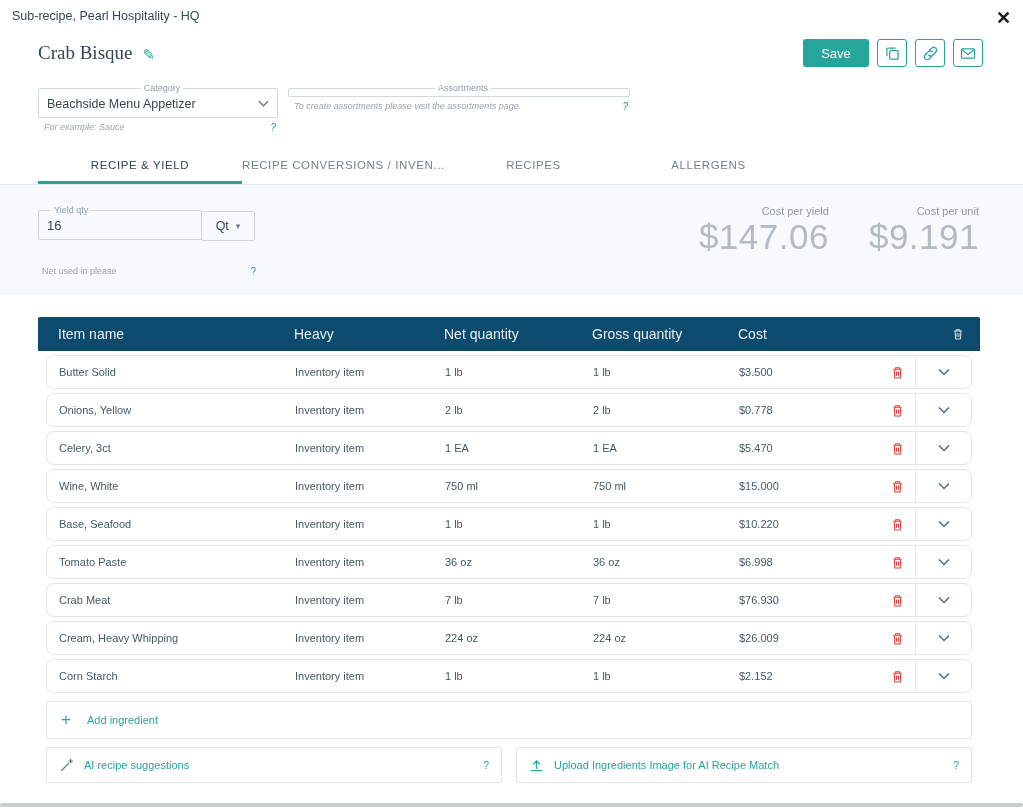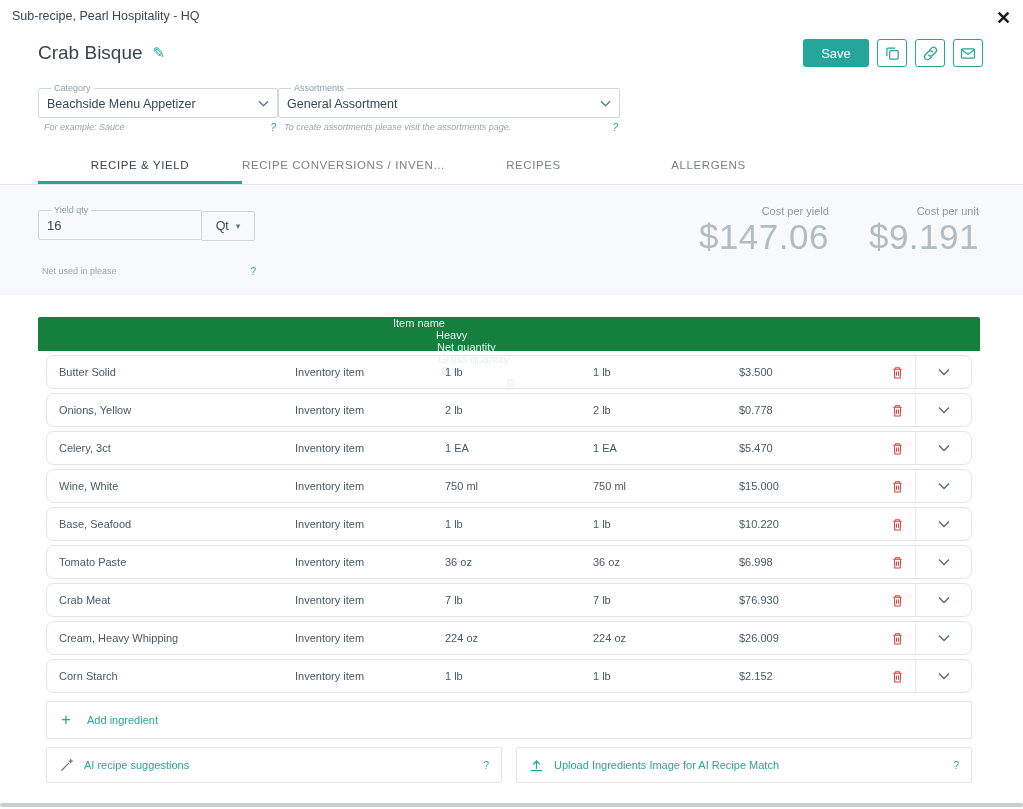--- a/index.html
+++ b/index.html
@@ -11,29 +11,29 @@
   }
   .page { position:relative; width:1023px; height:809px; background:#fff; overflow:hidden; }
 
   
   .topbar { display:flex; justify-content:space-between; align-items:flex-start; padding:9px 12px 0 12px; }
   .topbar-title { font-size:12.5px; color:#37474f; }
   .close-x { font-size:18px; font-weight:700; color:#17191b; cursor:pointer; line-height:1; }
 
   
   .name-row { display:flex; justify-content:space-between; align-items:center; padding:12px 40px 0 38px; }
-  .name-wrap { display:flex; align-items:center; }
+  .name-wrap { display:flex; align-items:flex-end;font-family:Liberation Serif, serif; }
   .recipe-name { font-size:19px; font-weight:500; color:#37474f; }
   .edit-pencil { color:#26a69a; font-size:15px; margin-left:10px; cursor:pointer; }
   .actions { display:flex; gap:8px; align-items:center; }
   .btn-save { width:66px; height:28px; background:#26a69a; border:none; border-radius:3px; color:#fff; font-size:13px; font-family:inherit; cursor:pointer; }
   .icon-btn { width:30px; height:28px; background:#fff; border:1px solid #26a69a; border-radius:3px; display:flex; align-items:center; justify-content:center; cursor:pointer; }
 
   
-  .form-row { display:flex; gap:0; padding:16px 0 0 38px; }
+  .form-row { display:flex; gap:10px; padding:16px 0 0 38px;text-align:center; }
   .field { display:flex; flex-direction:column; }
   fieldset.outlined { border:1px solid #cfd8dc; border-radius:2px; padding:0 8px 3px 8px; min-width:0; background:transparent; }
   fieldset.outlined legend { font-size:9px; color:#8fa0ab; padding:0 3px; margin-left:4px; }
   .field-inner { height:21px; display:flex; align-items:center; justify-content:space-between; font-size:12.5px; color:#37474f; cursor:pointer; }
   .f-cat fieldset { width:240px; }
   .f-ass fieldset { width:342px; }
   .helper-row { display:flex; justify-content:space-between; font-size:9px; color:#9aa4ab; margin-top:4px; padding:0 2px 0 6px;font-style:italic; }
   .f-cat .helper-row { width:240px; }
   .f-ass .helper-row { width:342px; }
   .qmark { color:#26a69a; font-size:10px; cursor:pointer; }
@@ -53,21 +53,21 @@
   .yield-input { border:none; background:transparent; outline:none; width:120px; font-size:13px; color:#37474f; font-family:inherit; height:21px; }
   .unit-select { margin-left:-1px; margin-top:6px; width:54px; height:30px; border:1px solid #cfd8dc; border-radius:2px; display:flex; align-items:center; justify-content:center; gap:7px; font-size:12.5px; color:#37474f; cursor:pointer; }
   .unit-caret { font-size:9px; color:#607d8b; }
   .yield-helper { display:flex; justify-content:space-between; width:218px; font-size:9px; color:#9aa4ab; margin-top:5px; padding-left:4px; }
   .costs { display:flex; gap:40px; }
   .cost-block { text-align:right; }
   .cost-label { font-size:11px; color:#90989e; margin-bottom:1px; }
   .cost-value { font-size:35px; font-weight:300; color:#b4bcc3; letter-spacing:0.5px; line-height:1.1; }
 
   
-  .thead { margin:22px 43px 0 38px; height:34px; background:#15803d; border-radius:2px 2px 0 0; display:flex; align-items:center; padding:0 16px 0 20px; color:#e9eef2; font-size:11px;flex-direction:column; }
+  .thead { margin:22px 43px 0 38px; height:34px; background:#0c4a6e; border-radius:2px 2px 0 0; display:flex; align-items:center; padding:0 16px 0 20px; color:#e9eef2; font-size:14px; }
   .h-name { width:236px; } .h-type { width:150px; } .h-net { width:148px; } .h-gross { width:146px; } .h-cost { width:140px; }
   .h-actions { flex:1; display:flex; justify-content:flex-end; cursor:pointer; }
 
   .rows-wrap { padding:0 51px 0 46px; }
   .row { height:34px; margin-top:4px; background:#fff; border:1px solid #e3e6e8; border-radius:8px; display:flex; align-items:center; padding-left:12px; font-size:11px; color:#455a64; }
   .c-name { width:236px; } .c-type { width:150px; } .c-net { width:148px; } .c-gross { width:146px; } .c-cost { width:140px; }
   .c-trash { width:36px; display:flex; justify-content:center; cursor:pointer; }
   .c-expand { flex:1; height:100%; border-left:1px solid #e9ecee; display:flex; align-items:center; justify-content:center; cursor:pointer; }
 
   .add-row { margin:8px 51px 0 46px; height:38px; border:1px solid #e3e6e8; border-radius:2px; background:#fff; display:flex; align-items:center; padding-left:14px; cursor:pointer; }
@@ -137,26 +137,20 @@
         </div>
       </fieldset>
       <div class="helper-row">
         <span>For example: Sauce</span>
         <span class="qmark">?</span>
       </div>
     </div>
     <div class="field f-ass">
       <fieldset class="outlined">
         <legend>Assortments</legend>
-        <div class="field-inner">
-          <span>General Assortment</span>
-          <svg width="11" height="7" viewBox="0 0 12 7">
-              <path d="M1 1 L6 6 L11 1" fill="none" stroke="#607d8b" stroke-width="1.5"></path>
-            </svg>
-        </div>
       </fieldset>
       <div class="helper-row">
         <span>To create assortments please visit the assortments page.</span>
         <span class="qmark">?</span>
       </div>
     </div>
   </div>
 
   <div class="tabs">
     <div class="tab tab-1 active">RECIPE &amp; YIELD</div>

